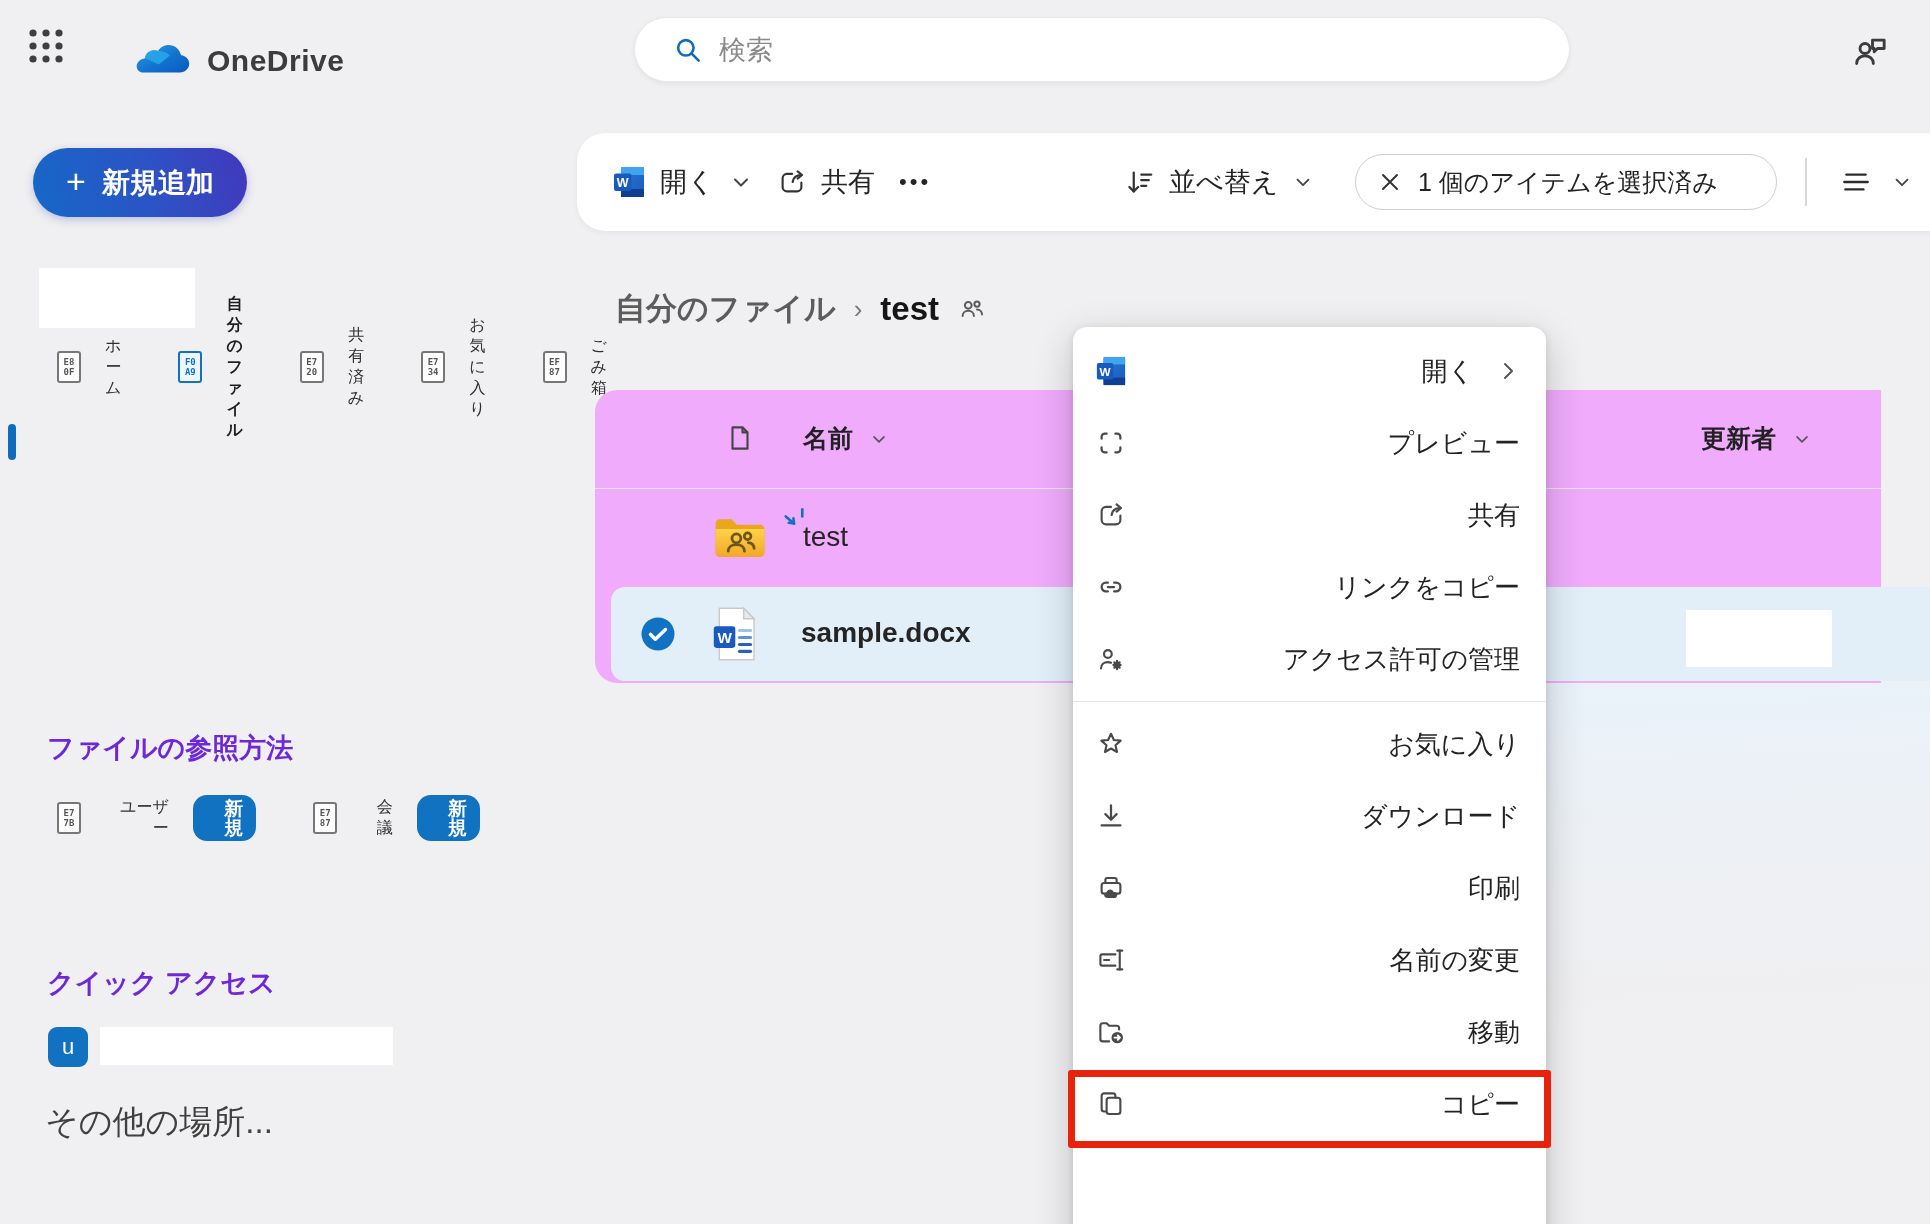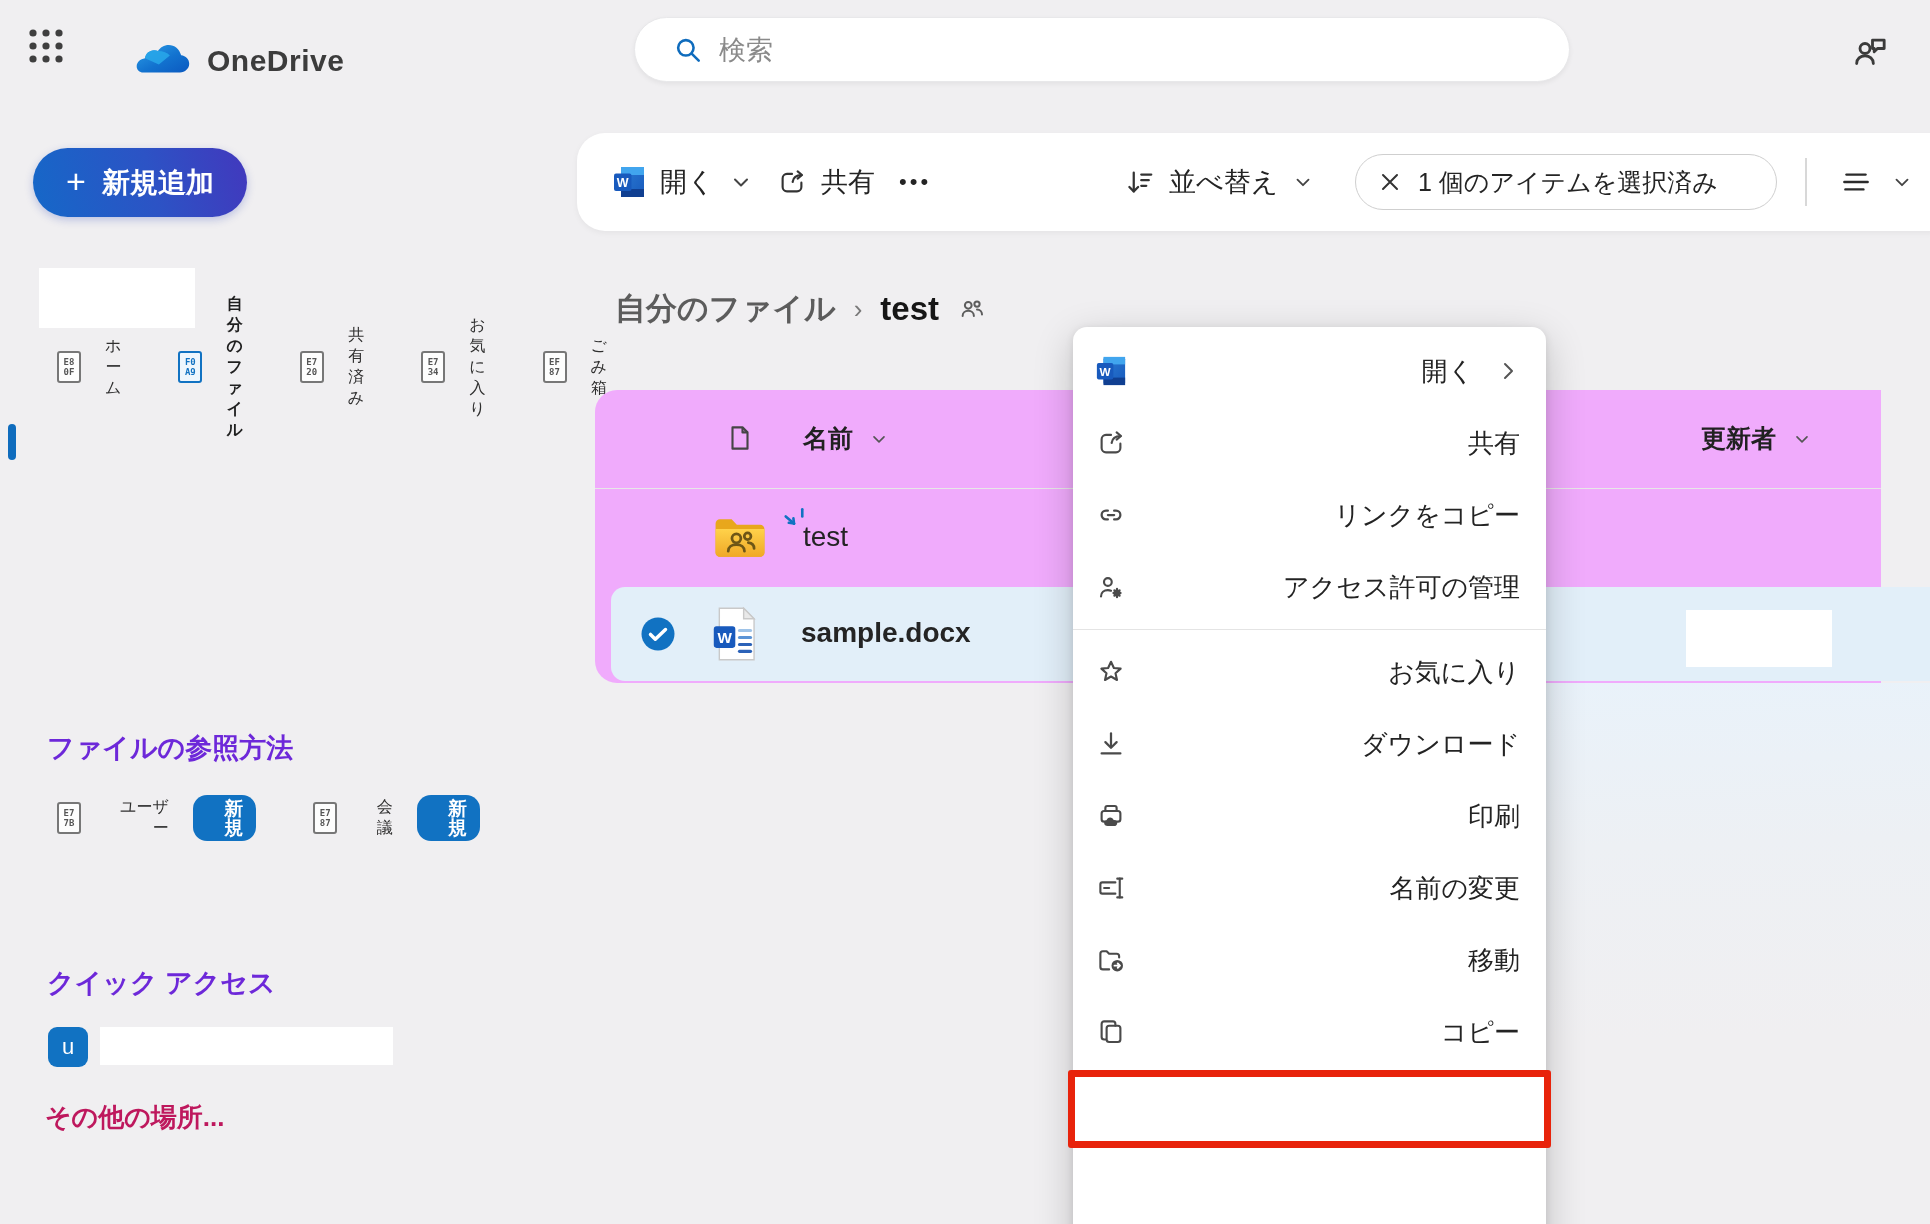--- a/index.html
+++ b/index.html
@@ -28,21 +28,21 @@
   .tofu { width:24px; height:32px; border:2px solid #777; border-radius:3px; background:#fdfdfd;
           display:flex; flex-direction:column; align-items:center; justify-content:center;
           font-family:"DejaVu Sans Mono",monospace; font-size:9px; line-height:10px; font-weight:700; color:#555; flex:none; }
   .tofu.blue { border-color:#1172c2; color:#1172c2; background:#eef6fd; }
   .selbar { left:8px; top:424px; width:8px; height:36px; border-radius:4px; background:#0f6cbd; }
   .sechead { font-size:27px; font-weight:700; color:#6d28d9; }
   .badge { background:#1172c2; color:#fff; font-size:19px; font-weight:700; border-radius:14px;
            padding:4px 13px; line-height:1; display:inline-block; }
   .utile { left:48px; top:1027px; width:40px; height:40px; border-radius:9px; background:#1172c2; color:#fff;
            font-size:22px; display:flex; align-items:center; justify-content:center; }
-  .morelink { color:#be185d; font-size:26px; font-weight:700; cursor:pointer; }
+  .morelink { color:#404040; font-size:33px; font-weight:400; cursor:pointer; }
 
   
   .toolbar { left:577px; top:133px; width:1380px; height:98px; background:#fff; border-radius:28px;
              box-shadow:0 2px 6px rgba(0,0,0,.05); }
   .tb { position:absolute; display:flex; align-items:center; gap:14px; height:98px; top:0; cursor:pointer; }
   .tb .t { font-size:27px; color:#242424; font-weight:500; }
   .chip { left:778px; top:21px; position:absolute; width:422px; height:56px; border:1.5px solid #cfcfcf; border-radius:28px;
           display:flex; align-items:center; gap:16px; padding:0 22px; cursor:pointer; background:#fff; }
   .chip .t { font-size:25px; color:#242424; }
   .vdiv { position:absolute; left:1228px; top:25px; width:2px; height:48px; background:#d8d8d8; }
@@ -378,20 +378,31 @@
           <rect x="2" y="8.5" width="17.5" height="17.5" rx="2" fill="#185abd"></rect>
           <text x="10.7" y="21.8" fill="#fff" font-size="12.5" font-weight="bold" text-anchor="middle" font-family="Liberation Sans, sans-serif">W</text>
         </svg>
       </span>
       <span class="mil">開く</span>
       <svg viewBox="0 0 24 24" width="24" height="24" fill="none" stroke="#555" stroke-width="2" stroke-linecap="round" stroke-linejoin="round">
           <path d="M9 5l7 7-7 7"></path>
         </svg>
     </div>
 
+    <div class="mi">
+      <span class="mic">
+        <svg viewBox="0 0 24 24" width="30" height="30" fill="none" stroke="currentColor" stroke-width="1.8" stroke-linecap="round">
+          <path d="M4.5 8.5V7a2.5 2.5 0 0 1 2.5-2.5h1.5"></path>
+            <path d="M15.5 4.5H17A2.5 2.5 0 0 1 19.5 7v1.5"></path>
+          <path d="M19.5 15.5V17a2.5 2.5 0 0 1-2.5 2.5h-1.5"></path>
+            <path d="M8.5 19.5H7A2.5 2.5 0 0 1 4.5 17v-1.5"></path>
+        </svg>
+      </span>
+      <span class="mil">プレビュー</span>
+    </div>
 
     <div class="mi">
       <span class="mic">
         <svg viewBox="0 0 24 24" width="30" height="30" fill="none" stroke="currentColor" stroke-width="1.7" stroke-linecap="round" stroke-linejoin="round">
           <path d="M12 5.5H8A3.5 3.5 0 0 0 4.5 9v7A3.5 3.5 0 0 0 8 19.5h8a3.5 3.5 0 0 0 3.5-3.5v-3.5"></path>
           <path d="M12.5 12c.5-3.5 2.5-5.5 7-5.5"></path>
             <path d="M16.5 3.5L20 6.4l-3.5 2.9"></path>
         </svg>
       </span>
       <span class="mil">共有</span>

